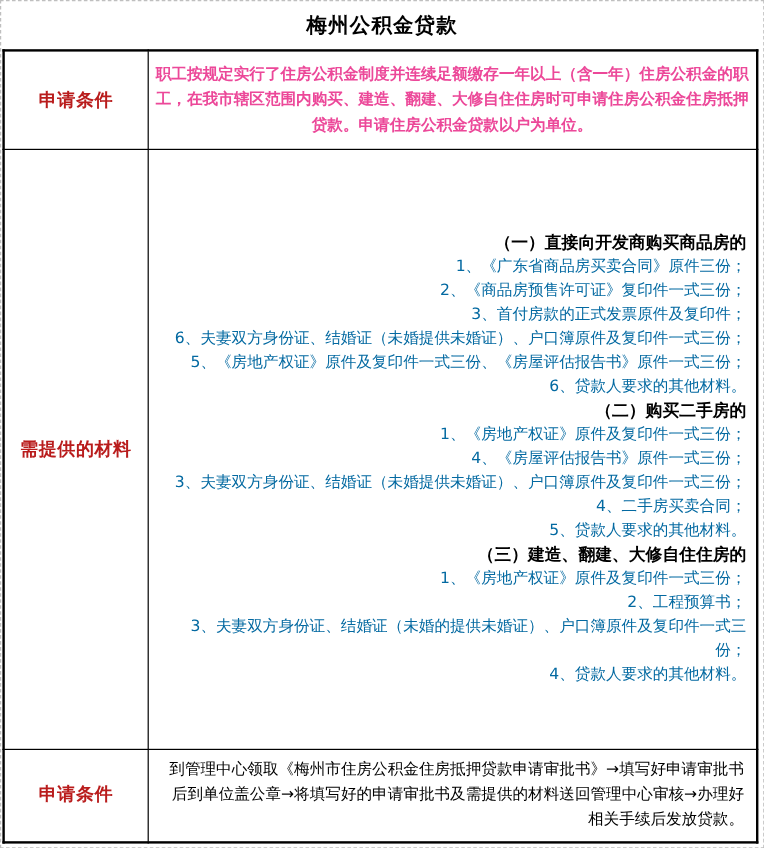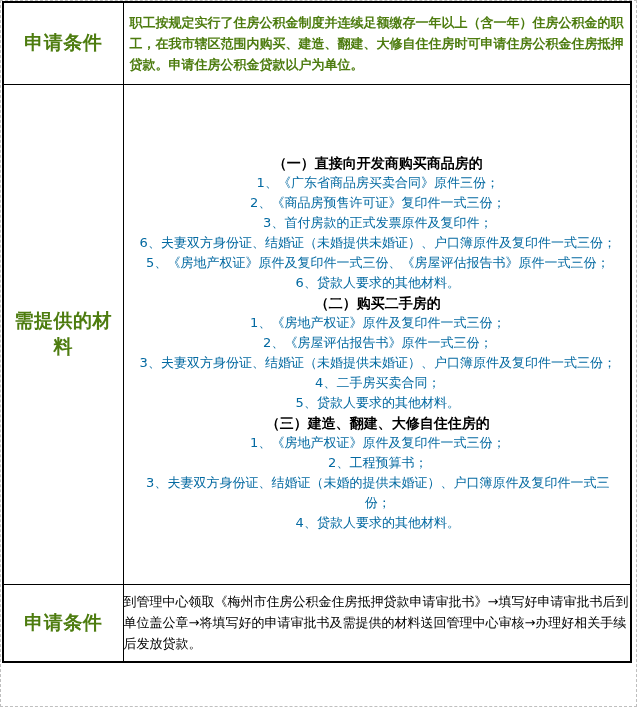--- a/index.html
+++ b/index.html
@@ -34,72 +34,73 @@
     margin-left: 1px;
     border: 2px solid #000000;
   }
   table.loan-table td {
     border: 1px solid #000000;
     box-sizing: border-box;
     overflow: hidden;
   }
   td.label-cell {
     width: 120px;
-    font-size: 19px;
+    font-size: 15px;
     font-weight: bold;
-    color: #4d7c0f;
+    color: #b91c1c;
     text-align: center;
     vertical-align: middle;
     letter-spacing: 0.5px;
   }
   tr.row-conditions { height: 82px; }
   td.conditions-content {
-    color: #4d7c0f;
+    color: #ec4899;
     font-weight: bold;
     font-size: 13px;
     line-height: 21px;
-    text-align: left;
+    text-align: center;
     vertical-align: middle;
     padding: 0 6px;
   }
   tr.row-materials { height: 500px; }
   td.materials-content {
     vertical-align: top;
     padding: 68px 8px 0 10px;
     font-size: 13px;
     line-height: 20px;
     color: #000000;
-    text-align: center;
+    text-align: right;
   }
   .section + .section { }
   .section-heading {
     font-weight: bold;
     font-size: 14px;
     line-height: 20px;
     color: #000000;
   }
   .material-item {
     line-height: 20px;
     color: #0369a1;
   }
   tr.row-procedure { height: 78px; }
   td.procedure-content {
     font-size: 13px;
     line-height: 21px;
     color: #000000;
-    text-align: left;
+    text-align: right;
     vertical-align: middle;
-    padding: 0 0;
+    padding: 0 10px;
   }
 </style>
 </head>
 <body>
 
 <div class="page">
 
+  <div class="doc-title">梅州公积金贷款</div>
 
   <table class="loan-table">
     <colgroup>
       <col style="width:120px">
       <col style="width:508px">
     </colgroup>
 
     <tbody>
         <tr class="row-conditions">
       <td class="label-cell">申请条件</td>
@@ -116,21 +117,21 @@
           <div class="material-item">2、《商品房预售许可证》复印件一式三份；</div>
           <div class="material-item">3、首付房款的正式发票原件及复印件；</div>
           <div class="material-item">6、夫妻双方身份证、结婚证（未婚提供未婚证）、户口簿原件及复印件一式三份；</div>
           <div class="material-item">5、《房地产权证》原件及复印件一式三份、《房屋评估报告书》原件一式三份；</div>
           <div class="material-item">6、贷款人要求的其他材料。</div>
         </div>
 
         <div class="section">
           <div class="section-heading">（二）购买二手房的</div>
           <div class="material-item">1、《房地产权证》原件及复印件一式三份；</div>
-          <div class="material-item">2、《房屋评估报告书》原件一式三份；</div>
+          <div class="material-item">4、《房屋评估报告书》原件一式三份；</div>
           <div class="material-item">3、夫妻双方身份证、结婚证（未婚提供未婚证）、户口簿原件及复印件一式三份；</div>
           <div class="material-item">4、二手房买卖合同；</div>
           <div class="material-item">5、贷款人要求的其他材料。</div>
         </div>
 
         <div class="section">
           <div class="section-heading">（三）建造、翻建、大修自住住房的</div>
           <div class="material-item">1、《房地产权证》原件及复印件一式三份；</div>
           <div class="material-item">2、工程预算书；</div>
           <div class="material-item">3、夫妻双方身份证、结婚证（未婚的提供未婚证）、户口簿原件及复印件一式三份；</div>

